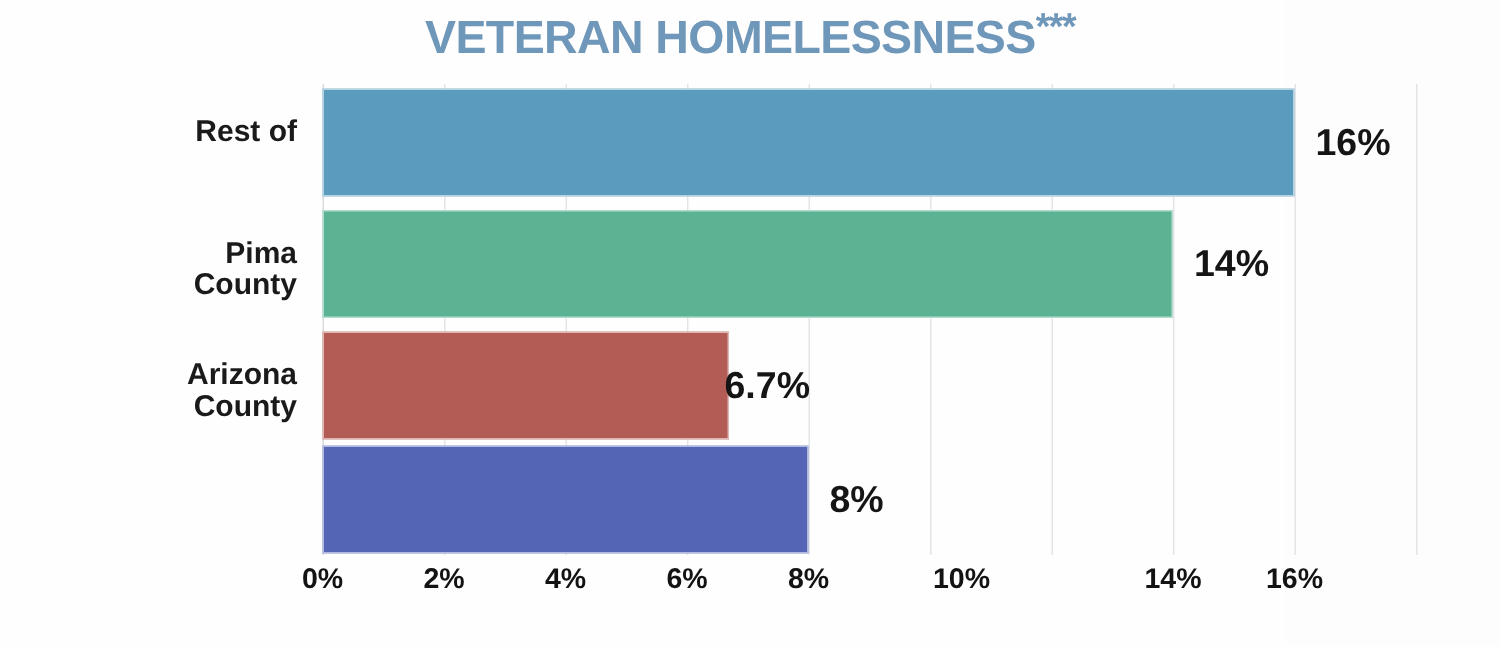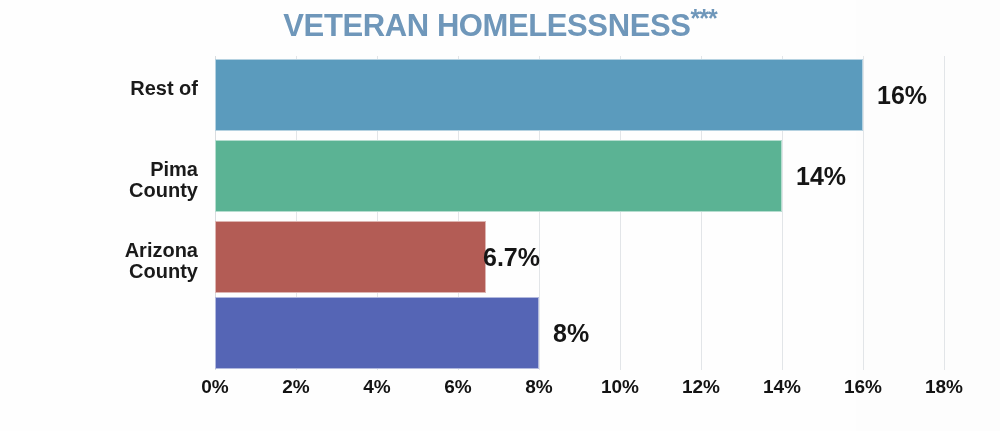--- a/index.html
+++ b/index.html
@@ -170,19 +170,17 @@
       <div class="bar-label" style="left:338px;">8%</div>
     </div>
 
   </div>
 
   <div class="tick-label" style="left:215px;">0%</div>
   <div class="tick-label" style="left:296px;">2%</div>
   <div class="tick-label" style="left:377px;">4%</div>
   <div class="tick-label" style="left:458px;">6%</div>
   <div class="tick-label" style="left:539px;">8%</div>
-  <div class="tick-label" style="left:620px;">10%</div>
-  <div class="tick-label" style="left:701px;">12%</div>
+  <div class="tick-label" style="left:620px;text-align:right;">10%</div>
   <div class="tick-label" style="left:782px;">14%</div>
   <div class="tick-label" style="left:863px;">16%</div>
-  <div class="tick-label" style="left:944px;">18%</div>
 
 </div>
 
 </body></html>

